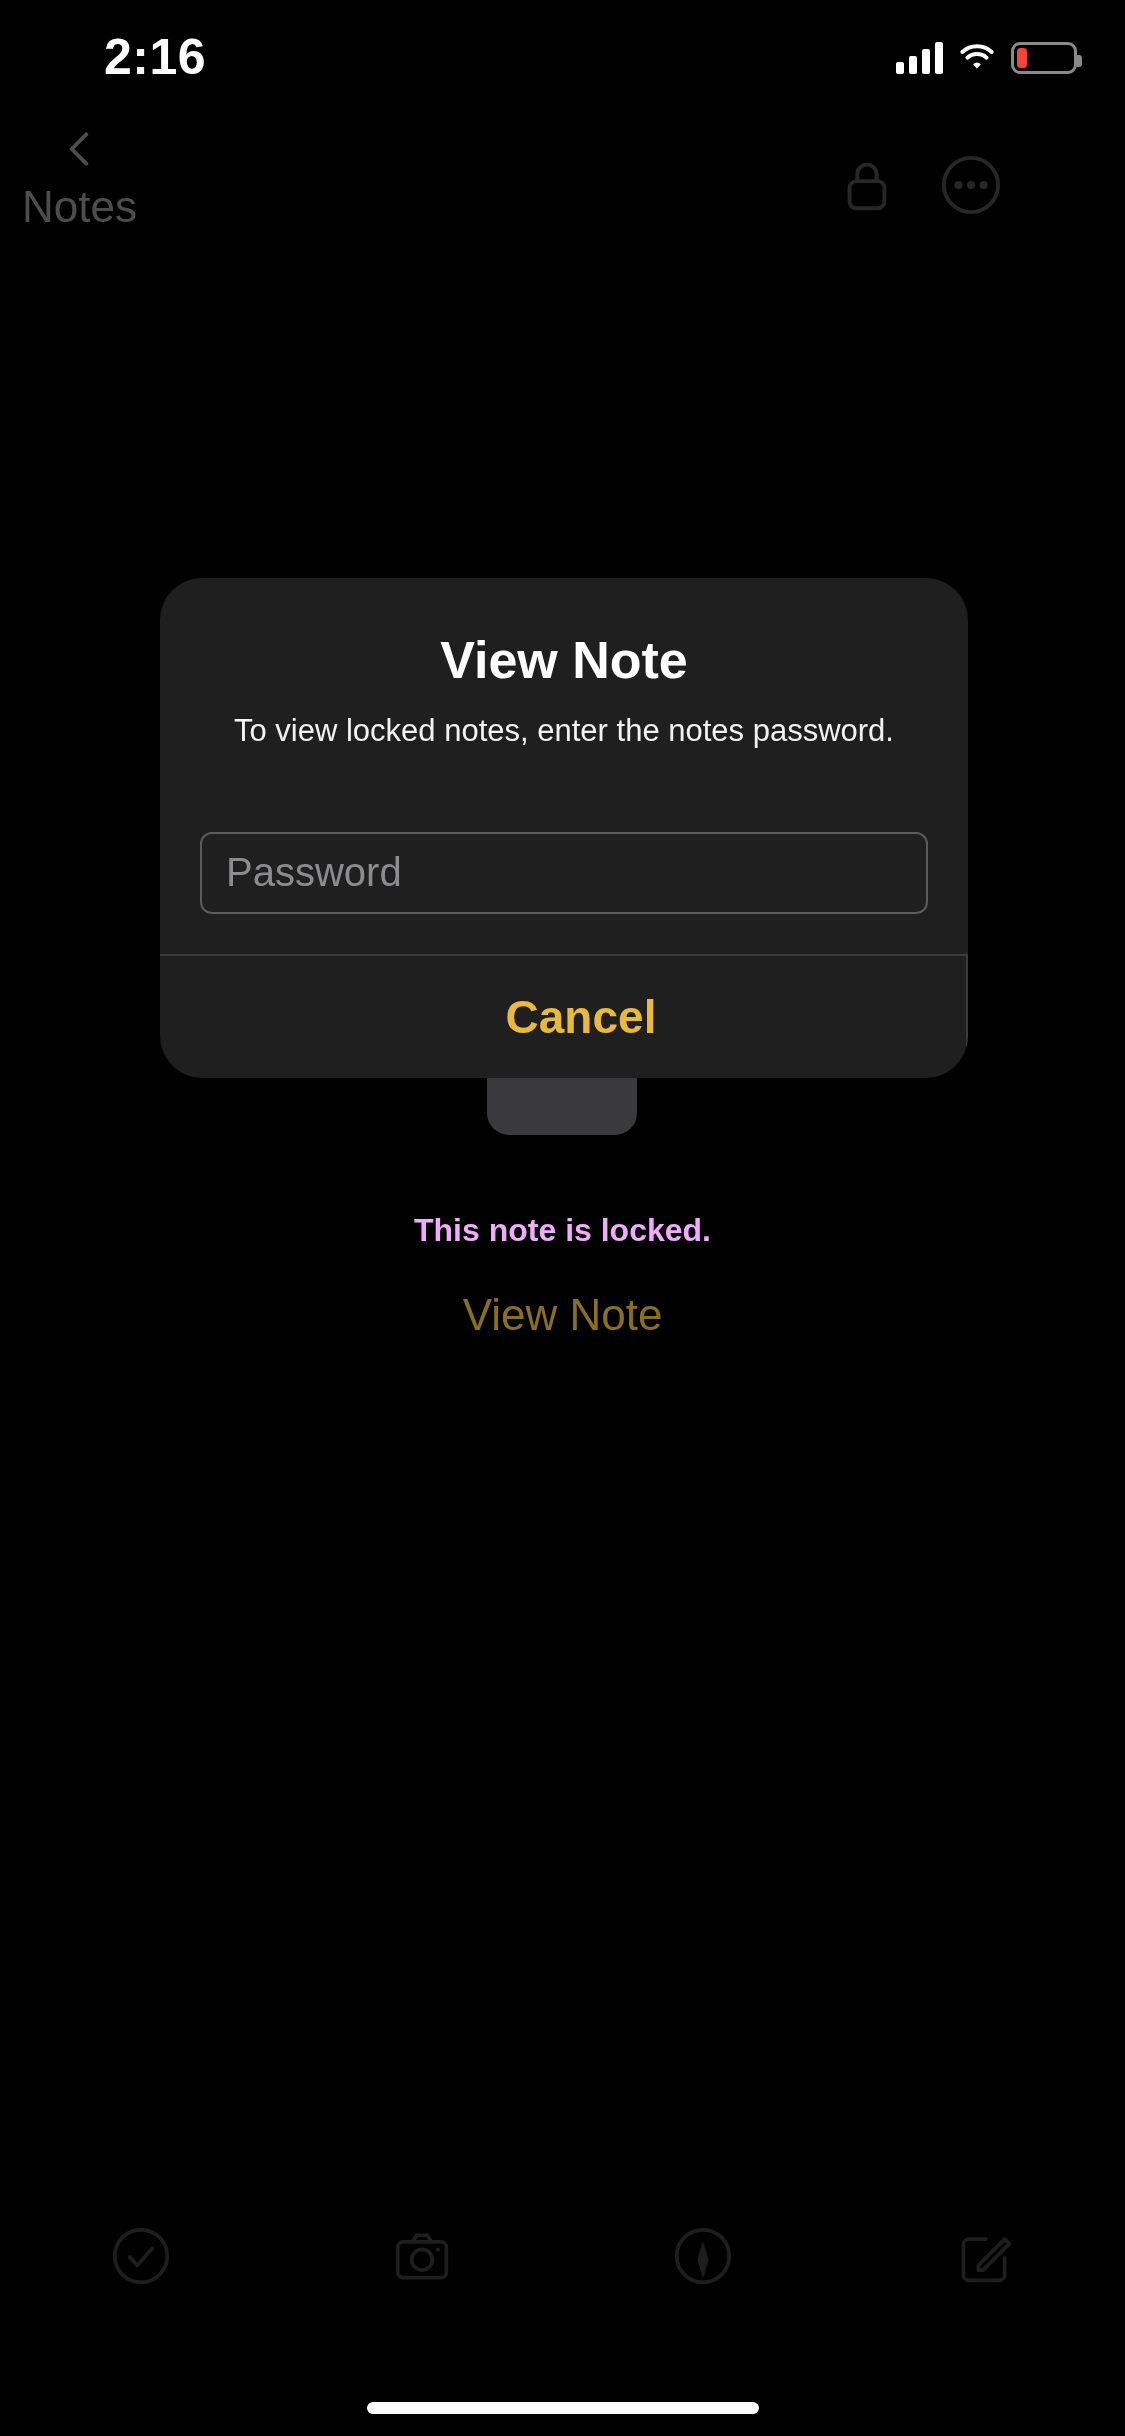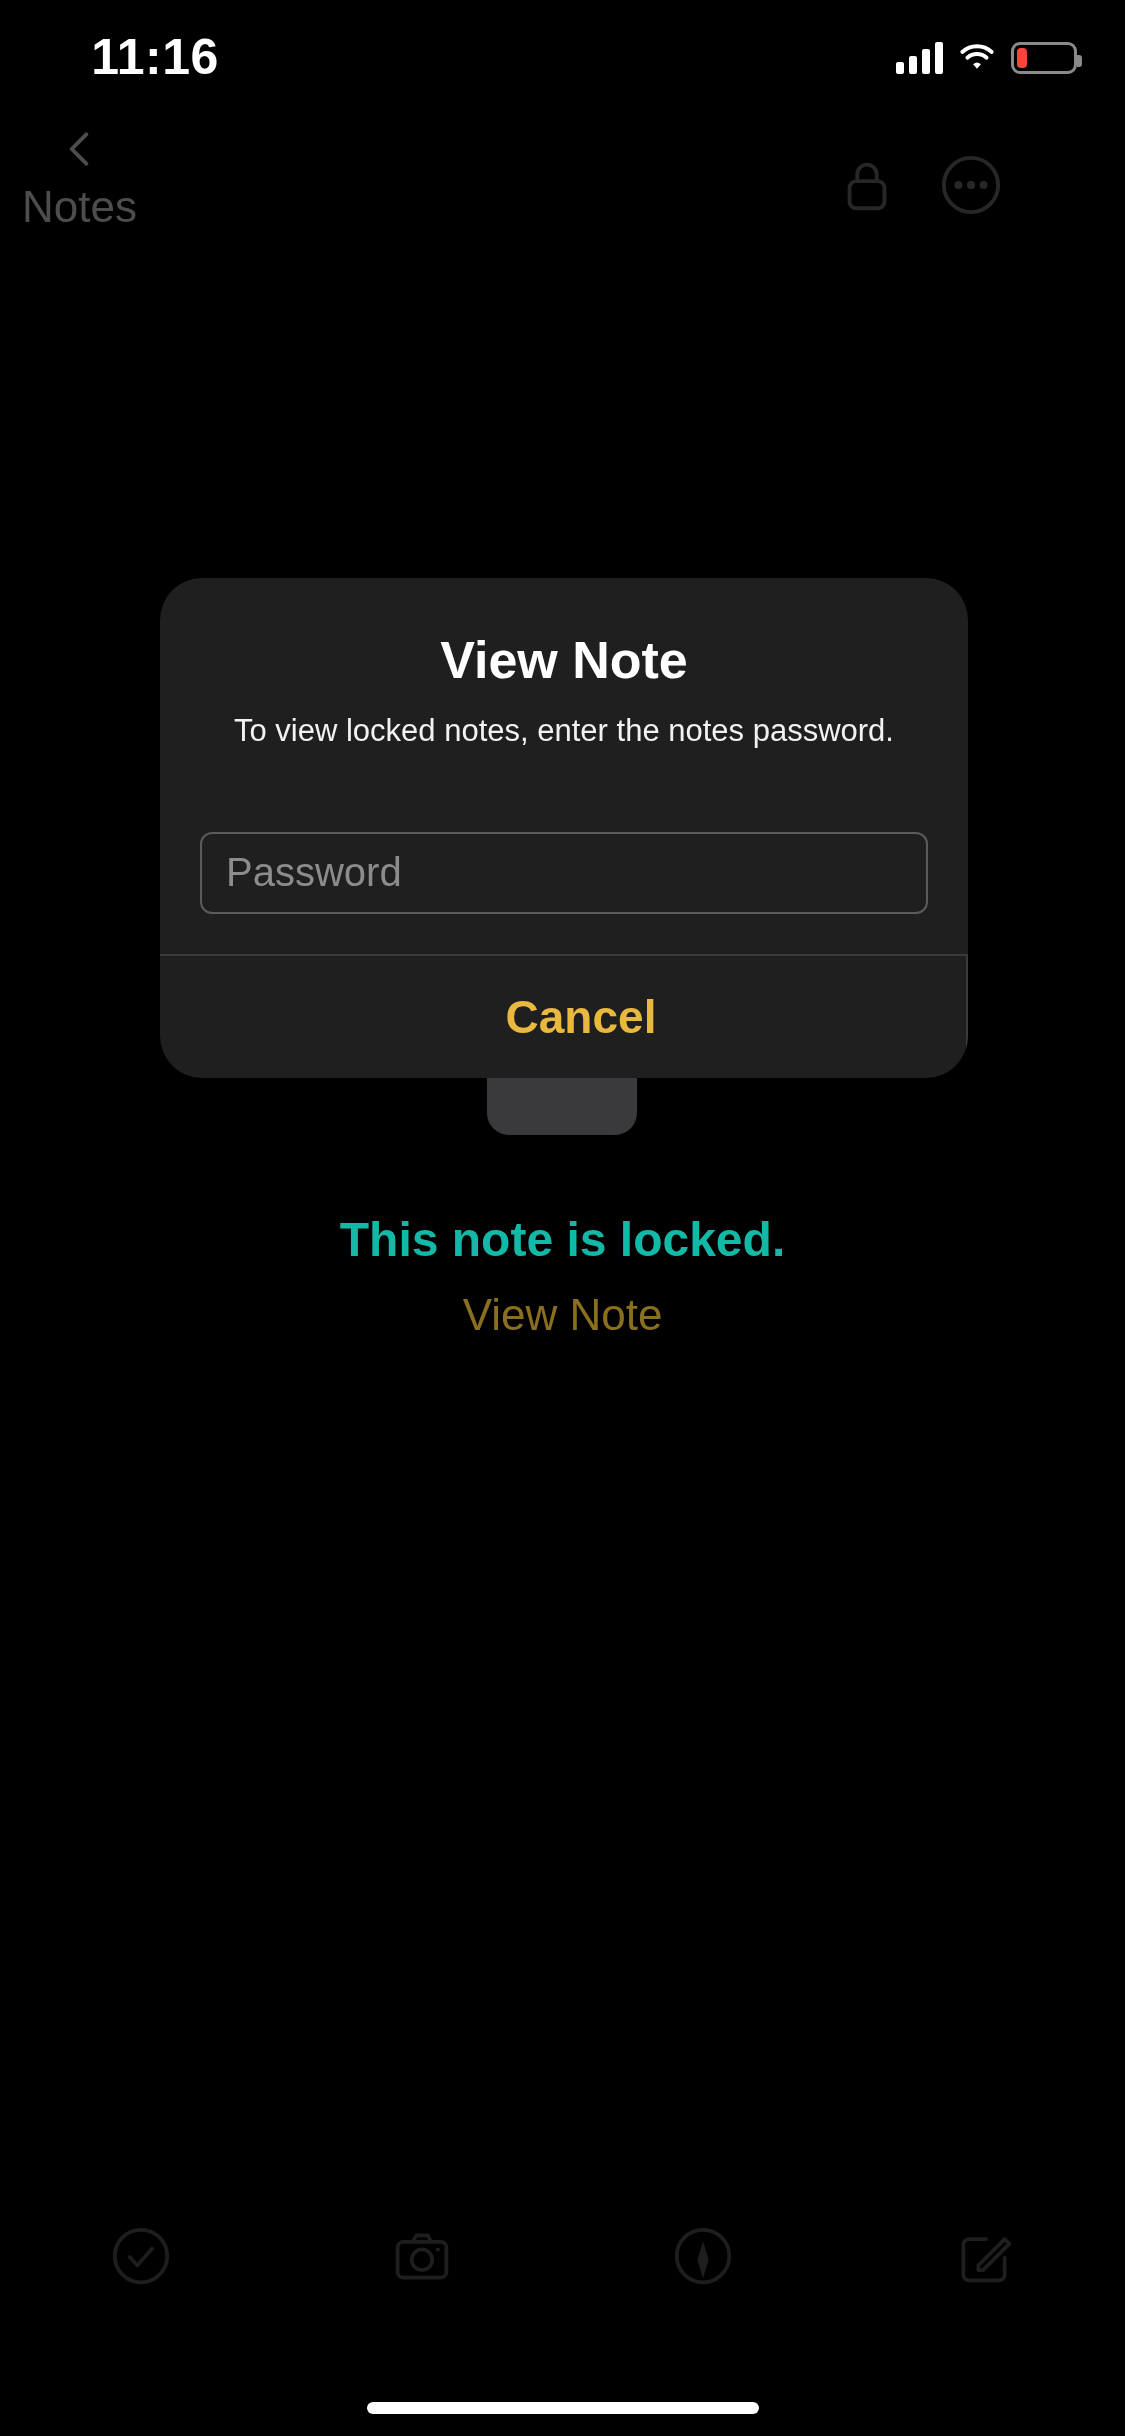--- a/index.html
+++ b/index.html
@@ -80,21 +80,21 @@
     background:#3a3a3c; border-radius:22px;
   }
   .big-lock-shackle {
     position:absolute; left:525px; top:955px;
     width:74px; height:74px;
     border:18px solid #3a3a3c; border-bottom:none;
     border-radius:40px 40px 0 0;
   }
   .locked-text {
     position:absolute; top:1212px; left:0; width:1125px;
-    text-align:center; font-size:48px; font-weight:700; color:#14b8a6;
+    text-align:center; font-size:32px; font-weight:700; color:#f0abfc;
   }
   .view-note-link {
     position:absolute; top:1290px; left:0; width:1125px;
     text-align:center; font-size:44px; color:#8a6f20;
   }
 
   
   .alert {
     position:absolute; left:160px; top:578px;
     width:808px;
@@ -155,21 +155,21 @@
     width:392px; height:12px;
     background:#ffffff; border-radius:6px;
   }
 </style>
 </head>
 <body>
 
 <div class="phone">
 
   <div class="statusbar">
-    <div class="status-time">11:16</div>
+    <div class="status-time">2:16</div>
     <div class="status-right">
       <div class="signal">
         <i></i>
           <i></i>
           <i></i>
           <i></i>
       </div>
       <svg class="wifi" viewBox="0 0 24 20">
         <path d="M12 17.2l2.6-3.1a4 4 0 0 0-5.2 0L12 17.2z" fill="#fff"></path>
         <path d="M5.6 9.8a9.6 9.6 0 0 1 12.8 0" stroke="#fff" stroke-width="2.6" fill="none" stroke-linecap="round"></path>

